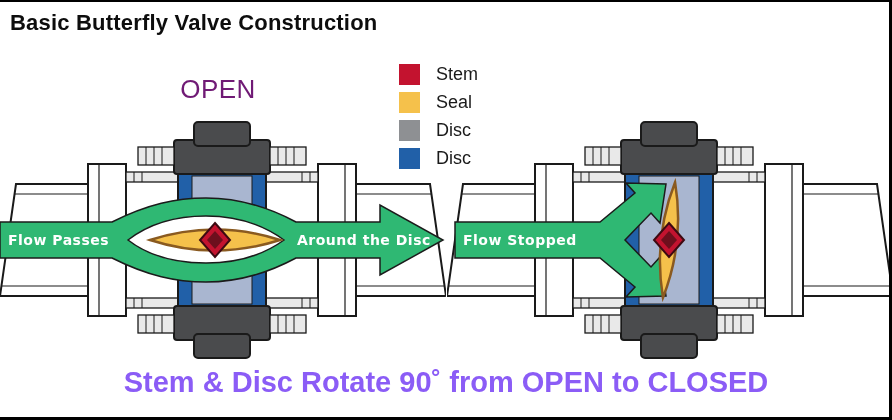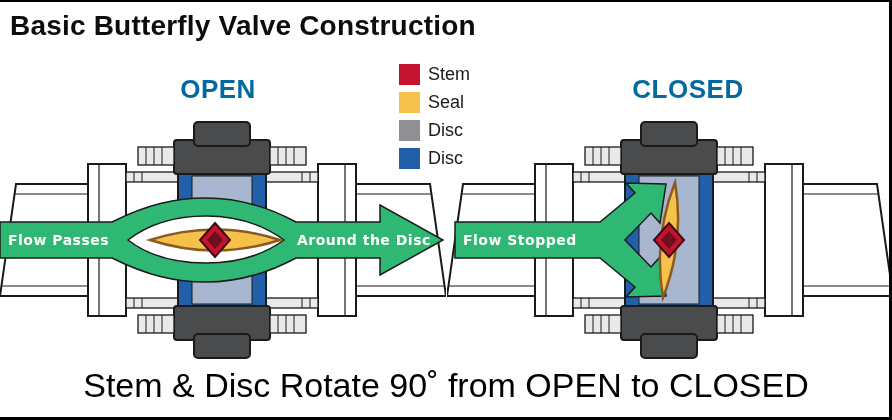--- a/index.html
+++ b/index.html
@@ -10,59 +10,58 @@
     background:#fff;
     border-top:2px solid #000;
     border-right:3px solid #000;
     border-bottom:3px solid #000;
     overflow:hidden;
     font-family:"Liberation Sans", sans-serif;
     color:#111;
   }
   .title{
     position:absolute;left:10px;top:8px;
-    font-size:28px;font-weight:700;letter-spacing:.2px;color:#0d0d0d;
+    font-size:22px;font-weight:700;letter-spacing:.2px;color:#0d0d0d;
   }
   .state-label{
     position:absolute;top:72px;width:200px;text-align:center;
-    font-size:26px;font-weight:700;letter-spacing:.5px;color:#0369a1;
+    font-size:26px;font-weight:400;letter-spacing:.5px;color:#701a75;
   }
   .state-open{left:118px;}
   .state-closed{left:588px;}
   .legend{
     position:absolute;left:399px;top:62px;
   }
   .legend-row{
-    display:flex;align-items:center;gap:8px;margin-bottom:7px;height:21px;
+    display:flex;align-items:center;gap:16px;margin-bottom:7px;height:21px;
   }
   .legend-row svg{display:block;}
   .legend-label{
     font-size:18px;color:#1a1a1a;line-height:21px;
   }
   .diagram{position:absolute;top:118px;}
   .diagram.left{left:0;}
   .diagram.right{left:447px;}
   .caption{
     position:absolute;left:0;top:364px;width:892px;text-align:center;
-    font-size:34px;font-weight:400;color:#000000;
+    font-size:29px;font-weight:700;color:#8b5cf6;
   }
   svg text{
     font-family:"DejaVu Sans","Liberation Sans",sans-serif;
   }
   .flow-text{fill:#fff;font-weight:700;font-size:14px;letter-spacing:.5px;}
 </style>
 </head>
 <body>
 
 <div class="canvas">
 
   <div class="title">Basic Butterfly Valve Construction</div>
 
   <div class="state-label state-open">OPEN</div>
-  <div class="state-label state-closed">CLOSED</div>
 
   <div class="legend">
     <div class="legend-row">
       <svg width="21" height="21">
           <rect x="0" y="0" width="21" height="21" fill="#C3132F"></rect>
         </svg>
       <span class="legend-label">Stem</span>
     </div>
     <div class="legend-row">
       <svg width="21" height="21">

